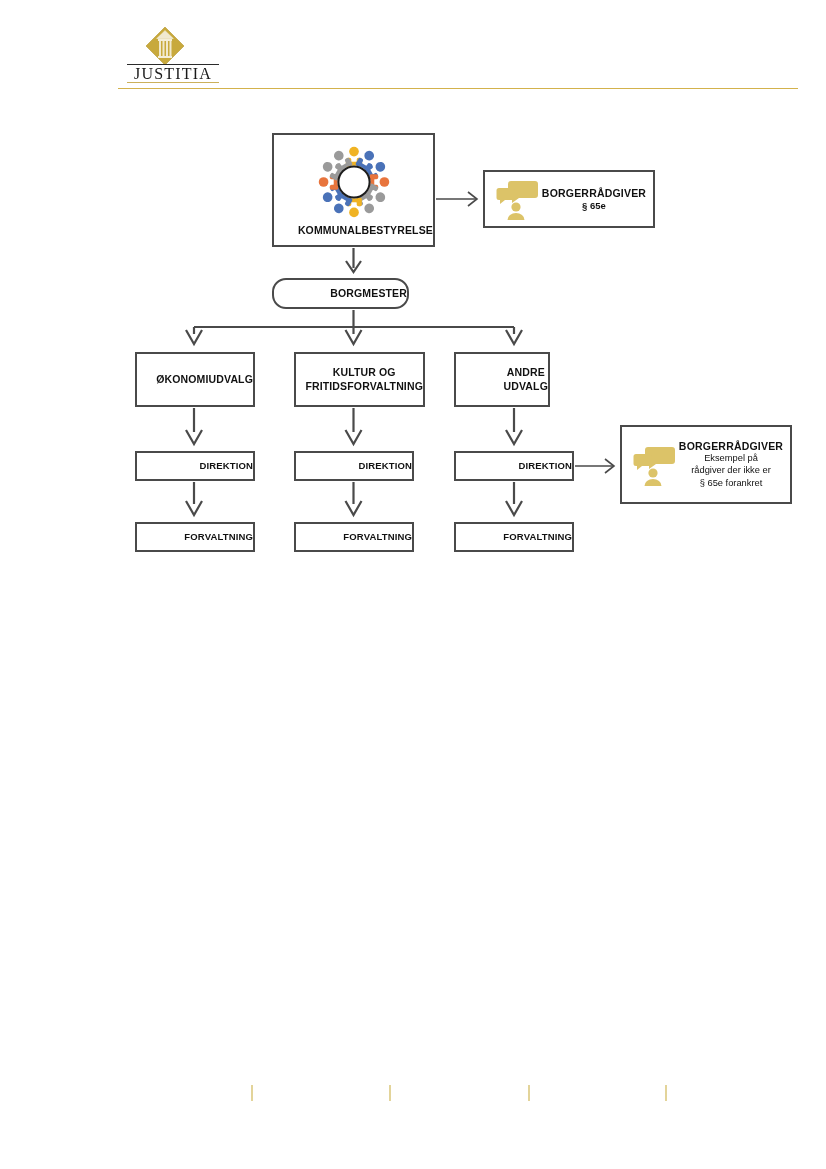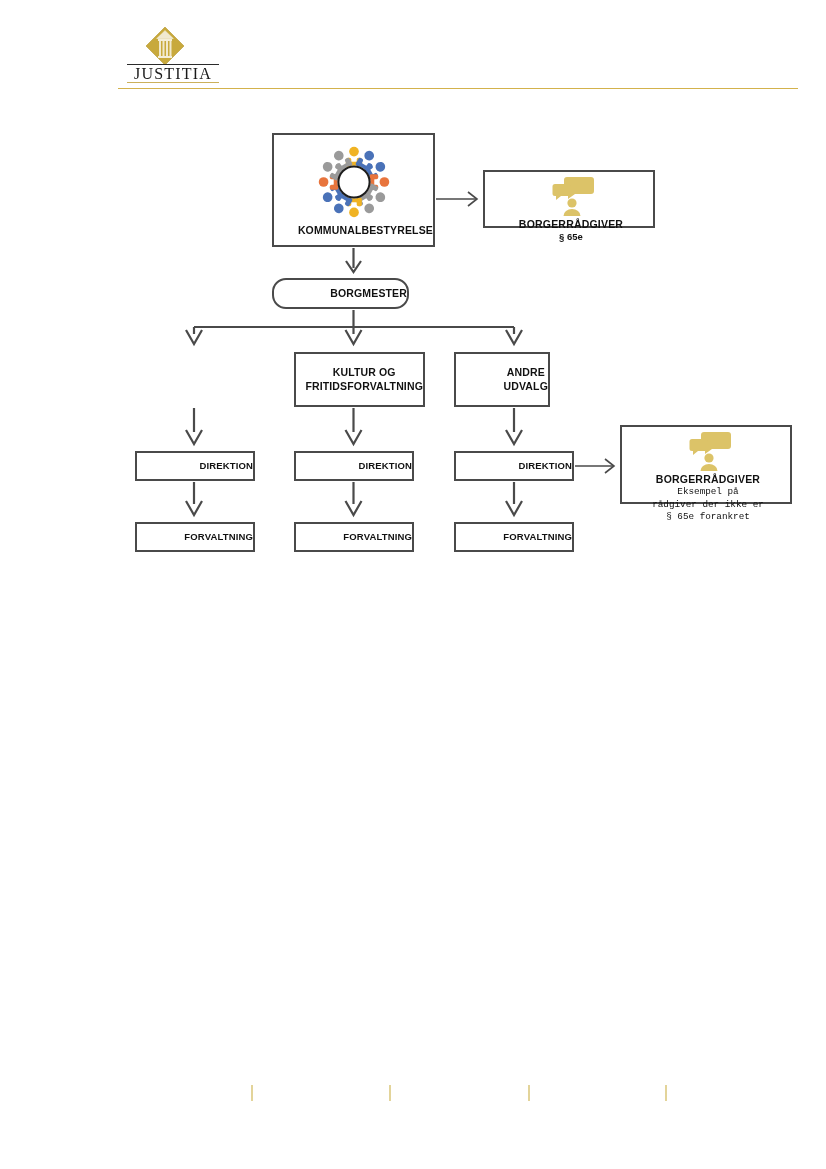--- a/index.html
+++ b/index.html
@@ -123,21 +123,20 @@
 
   
   .advisor {
     position: absolute;
     box-sizing: border-box;
     border: 2.2px solid #4a4a4a;
     background: #ffffff;
     display: flex;
     align-items: center;
     padding-left: 10px;
-    flex-direction: column;
   }
   .advisor-1 { left: 438px; top: 170px; width: 172px; height: 58px; }
   .advisor-2 { left: 575px; top: 425px; width: 172px; height: 79px; }
   .advisor-icon { width: 46px; height: 42px; flex: 0 0 46px; }
   .advisor-text {
     flex: 1 1 auto;
     text-align: center;
     color: #111111;
     padding-right: 6px;
   }
@@ -149,21 +148,20 @@
   .advisor-sub {
     font-size: 9.5px;
     font-weight: bold;
     margin-top: 1px;
   }
   .advisor-note {
     font-size: 9.3px;
     font-weight: normal;
     line-height: 1.25;
     margin-top: 1px;
-    font-family: Liberation Mono, monospace;
   }
 
   
   .connectors {
     position: absolute;
     left: 0; top: 0;
     width: 826px; height: 1169px;
     pointer-events: none;
   }
 </style>
@@ -318,20 +316,23 @@
         <circle cx="50" cy="50" r="20" fill="#ffffff" stroke="#1c1c1c" stroke-width="2.6"></circle>
       </g>
     </svg>
     <span>KOMMUNALBESTYRELSE</span>
   </div>
 
   <div class="node node-borgmester">
     <span>BORGMESTER</span>
   </div>
 
+  <div class="node node-col node-oko">
+    <span>ØKONOMIUDVALG</span>
+  </div>
 
   <div class="node node-col node-kultur">
     <div>
       <span>KULTUR OG</span>
       <span>FRITIDSFORVALTNING</span>
     </div>
   </div>
 
   <div class="node node-col node-andre">
     <div>

